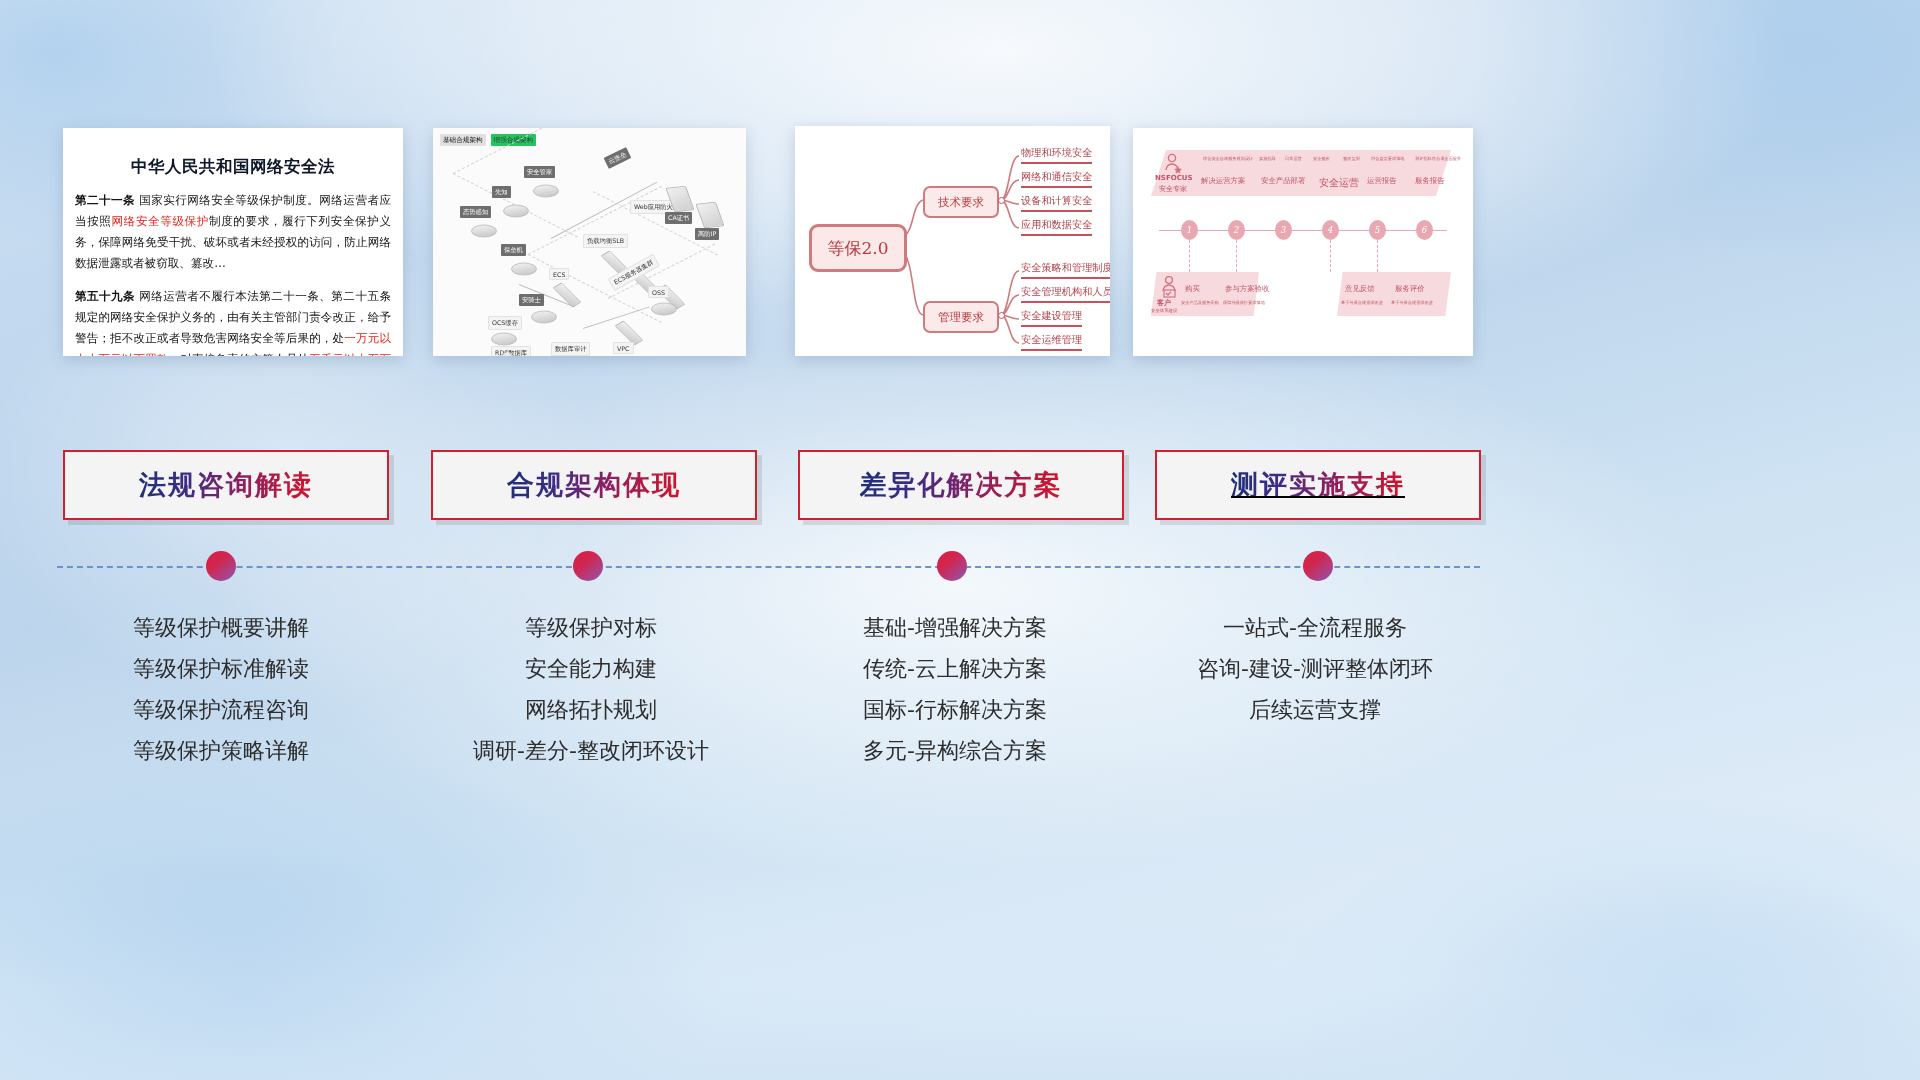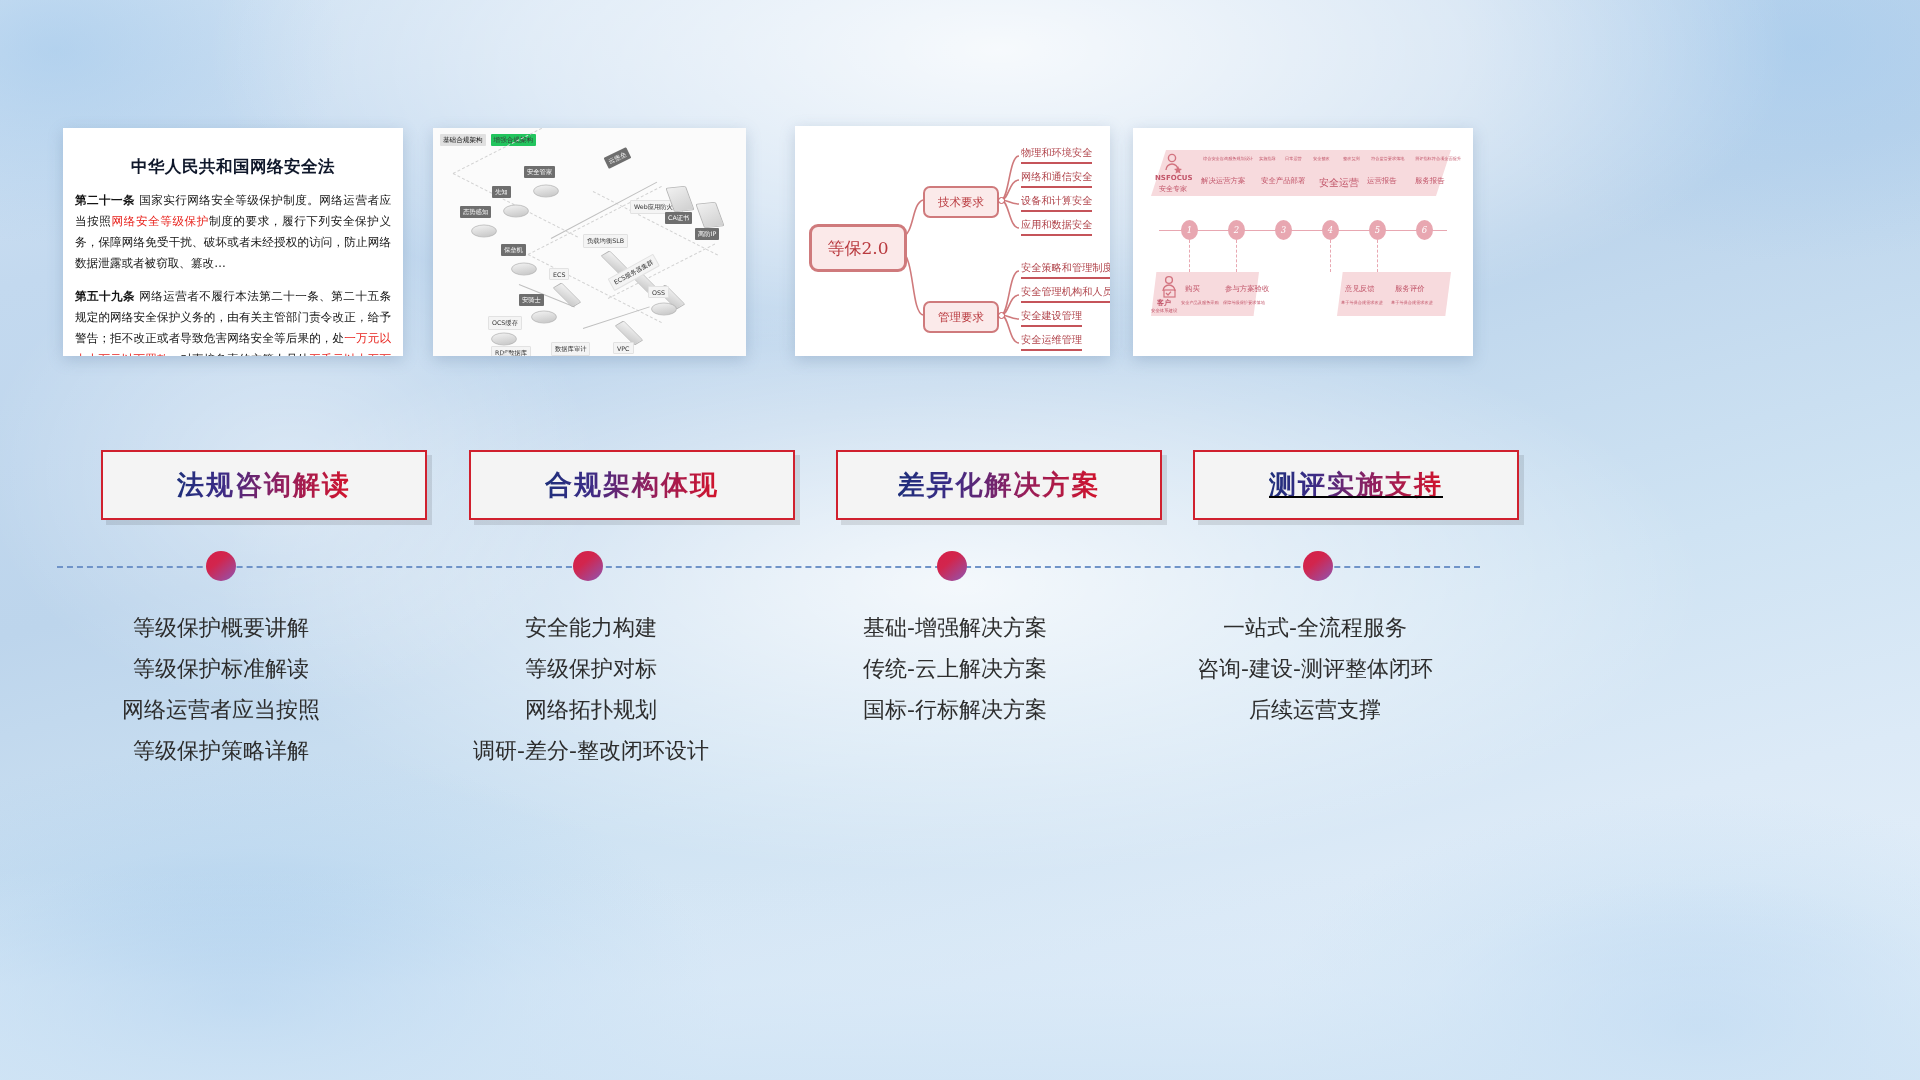--- a/index.html
+++ b/index.html
@@ -92,21 +92,21 @@
           display:flex;align-items:center;justify-content:center;
           font-family:"DejaVu Serif",serif;font-style:italic;}
   .tl-line{position:absolute;height:1.4px;background:#e8a7b1;}
   .tl-vline{position:absolute;width:1px;border-left:1px dashed #e8a7b1;}
   .tl-txt{position:absolute;font-family:"DejaVu Sans",sans-serif;color:#c2566a;white-space:nowrap;}
   .tl-chip{position:absolute;background:#f7dadd;clip-path:polygon(5% 0,100% 0,95% 100%,0 100%);}
 
   
   .banner{position:absolute;top:450px;height:66px;background:#f4f4f4;
           border:2px solid #d0202e;box-shadow:5px 5px 0 rgba(0,0,0,.10);
-          display:flex;align-items:center;justify-content:center;margin-left:38px;}
+          display:flex;align-items:center;justify-content:center;}
   .banner span{font-family:"DejaVu Sans",sans-serif;font-size:27px;font-weight:bold;
                letter-spacing:2px;
                background:linear-gradient(95deg,#1d2f7a 0%,#3b2c86 26%,#8e2060 58%,#d4132a 100%);
                -webkit-background-clip:text;background-clip:text;color:transparent;}
   #banner-1{left:63px;width:322px;}
   #banner-2{left:431px;width:322px;}
   #banner-3{left:798px;width:322px;}
   #banner-4{left:1155px;width:322px;text-decoration:underline;}
 
   
@@ -348,37 +348,38 @@
 <div class="tl-rule"></div>
 <div class="tl-node" id="node-1"></div>
 <div class="tl-node" id="node-2"></div>
 <div class="tl-node" id="node-3"></div>
 <div class="tl-node" id="node-4"></div>
 
 <div class="list" id="list-1">
   <ul>
     <li>等级保护概要讲解</li>
     <li>等级保护标准解读</li>
-    <li>网络运营者应当按照</li>
+    <li>等级保护流程咨询</li>
     <li>等级保护策略详解</li>
   </ul>
 </div>
 <div class="list" id="list-2">
   <ul>
+    <li>等级保护对标</li>
     <li>安全能力构建</li>
-    <li>等级保护对标</li>
     <li>网络拓扑规划</li>
     <li>调研-差分-整改闭环设计</li>
   </ul>
 </div>
 <div class="list" id="list-3">
   <ul>
     <li>基础-增强解决方案</li>
     <li>传统-云上解决方案</li>
     <li>国标-行标解决方案</li>
+    <li>多元-异构综合方案</li>
   </ul>
 </div>
 <div class="list" id="list-4">
   <ul>
     <li>一站式-全流程服务</li>
     <li>咨询-建设-测评整体闭环</li>
     <li>后续运营支撑</li>
   </ul>
 </div>
 

